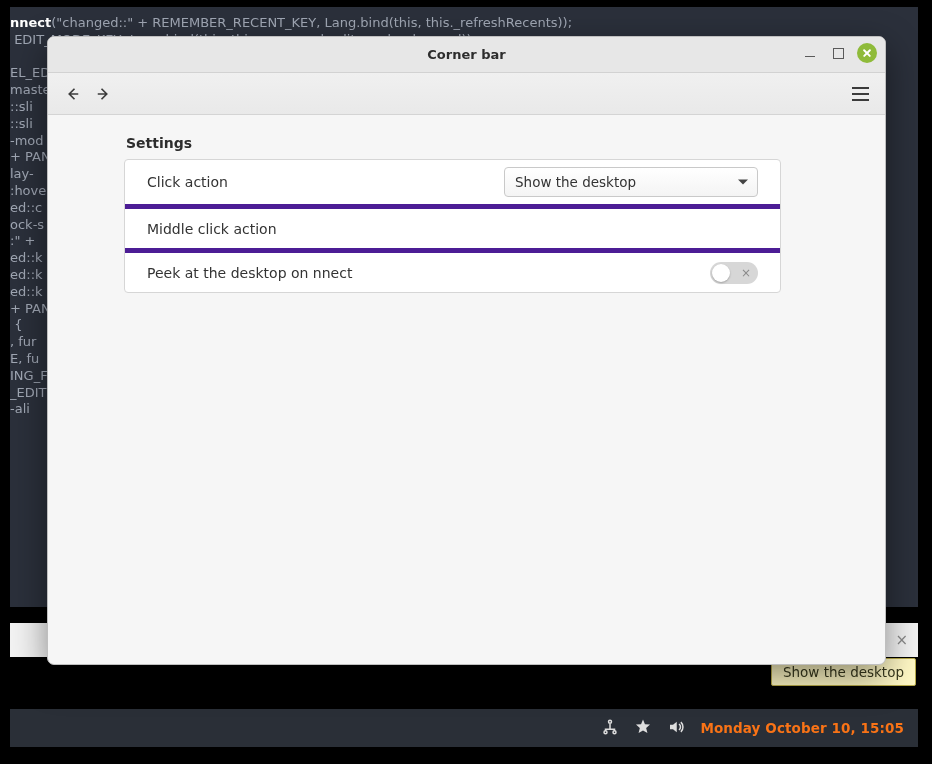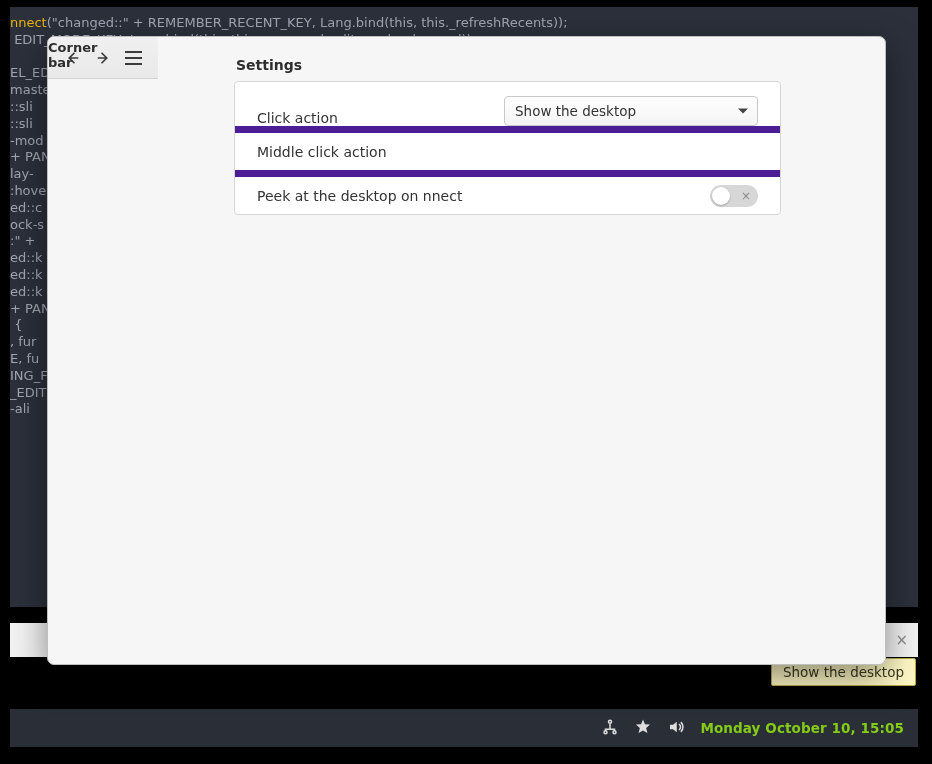--- a/index.html
+++ b/index.html
@@ -4,60 +4,60 @@
 <style>
   * { box-sizing: border-box; margin: 0; padding: 0; font-family: "DejaVu Sans","Ubuntu",sans-serif; }
   body { background:#000; width:932px; height:764px; overflow:hidden; position:relative; }
 
   
   .code-bg {
     position:absolute; left:10px; top:7px; width:908px; height:600px;
     background:#2b303b; color:#a0a7b4; font-family:"DejaVu Sans Mono",monospace;
     font-size:13px; line-height:16.8px; white-space:pre; overflow:hidden; padding:8px 0 0 0;
   }
-  .code-bg .t-red{color:#eab308; font-weight:normal;}
+  .code-bg .t-red{color:#ffffff; font-weight:bold;}
   
   
   .editor-status {
     position:absolute; left:10px; top:623px; width:908px; height:34px;
     background:#f3f3f3; color:#6b6b6b; font-size:12.5px;
     display:flex; align-items:center; padding:0 6px 0 10px;
   }
   .editor-status .right { margin-left:auto; display:flex; align-items:center; gap:6px; }
   .editor-status .tag { display:flex; align-items:center; gap:4px; }
   .editor-status .box { border:1px solid #b9b9b9; border-radius:3px; font-size:10px; padding:0 3px; line-height:13px;}
   .editor-status .all {
     background:#e7e7e7; border:1px solid #cfcfcf; border-radius:3px; padding:3px 14px;
     color:#444;
   }
   .editor-status .x { color:#8b8b8b; font-size:15px; padding:0 4px;}
   
   
   .panel {
     position:absolute; left:10px; bottom:17px; width:908px; height:38px;
-    background:#2a2f37; display:flex; align-items:center; color:#84cc16;
+    background:#2a2f37; display:flex; align-items:center; color:#f97316;
     padding:0 14px 0 14px; font-size:13.5px;
   }
   .panel .right { margin-left:auto; display:flex; align-items:center; gap:15px; }
   .panel svg { width:18px; height:18px; fill:#dedede; }
   .clock { font-weight:bold; letter-spacing:.1px; }
 
   
   .tooltip {
     position:absolute; right:16px; bottom:78px;
     background:#fff8c5; border:1px solid #b8aa4a; color:#3a3a1e;
     font-size:13.5px; padding:5px 11px; border-radius:2px;
   }
 
   
   .window {
     position:absolute; left:47px; top:36px; width:839px; height:629px;
     background:#f6f6f6; border:1px solid #bfbfbf; border-radius:7px;
     box-shadow:0 12px 36px rgba(0,0,0,.45);
-    display:flex; flex-direction:row; overflow:hidden;
+    display:flex; flex-direction:column; overflow:hidden;
   }
   .titlebar {
     height:36px; background:#e7e7e7; display:flex; align-items:center;
     border-bottom:1px solid #d2d2d2; position:relative;
   }
   .titlebar .title { position:absolute; left:0; right:0; text-align:center; font-size:13px; color:#2d2d2d; font-weight:bold;}
   .title-btns { position:absolute; right:8px; top:6px; display:flex; gap:10px; align-items:center;}
   .tbtn { width:18px; height:18px; display:flex; align-items:center; justify-content:center;}
   .tbtn.min::before{content:""; width:10px; height:1.6px; background:#5a5a5a; display:block; margin-top:7px;}
   .tbtn.max::before{content:""; width:9px; height:9px; border:1.6px solid #5a5a5a; display:block;}
@@ -74,22 +74,22 @@
     display:flex; align-items:center; padding:0 10px;
   }
   .nav-btn { width:30px; height:30px; display:flex; align-items:center; justify-content:center; color:#3b3b3b;}
   .nav-btn svg{width:18px; height:18px; stroke:#3b3b3b; stroke-width:2.2; fill:none;}
   .hamburger { margin-left:auto; width:30px; height:30px; display:flex; flex-direction:column; justify-content:center; gap:4px; align-items:center;}
   .hamburger span{width:17px; height:2px; background:#3b3b3b;}
 
   .body { flex:1; overflow:auto; padding:20px 104px 0 76px;}
   .sect-title{ font-weight:bold; font-size:14px; color:#2d2d2d; margin:0 0 8px 2px;}
   .group { background:#fff; border:1px solid #d6d6d6; border-radius:4px; }
-  .row { display:flex; align-items:center; height:44px; padding:0 22px; border-top:7px solid #4c1d95;}
-  .row:first-child{border-top:none;align-items:flex-end;}
+  .row { display:flex; align-items:center; height:44px; padding:0 22px; border-top:5px solid #4c1d95;}
+  .row:first-child{border-top:none;}
   .row .label{ font-size:14px; color:#333; }
   .row .ctrl{ margin-left:auto; }
 
   .combo {
     width:254px; height:30px; border:1px solid #c9c9c9; border-radius:4px;
     background:linear-gradient(#fff,#f4f4f4); display:flex; align-items:center;
     padding:0 10px; font-size:13.5px; color:#333; position:relative;
   }
   .combo .arrow{
     position:absolute; right:9px; top:50%; transform:translateY(-50%);

